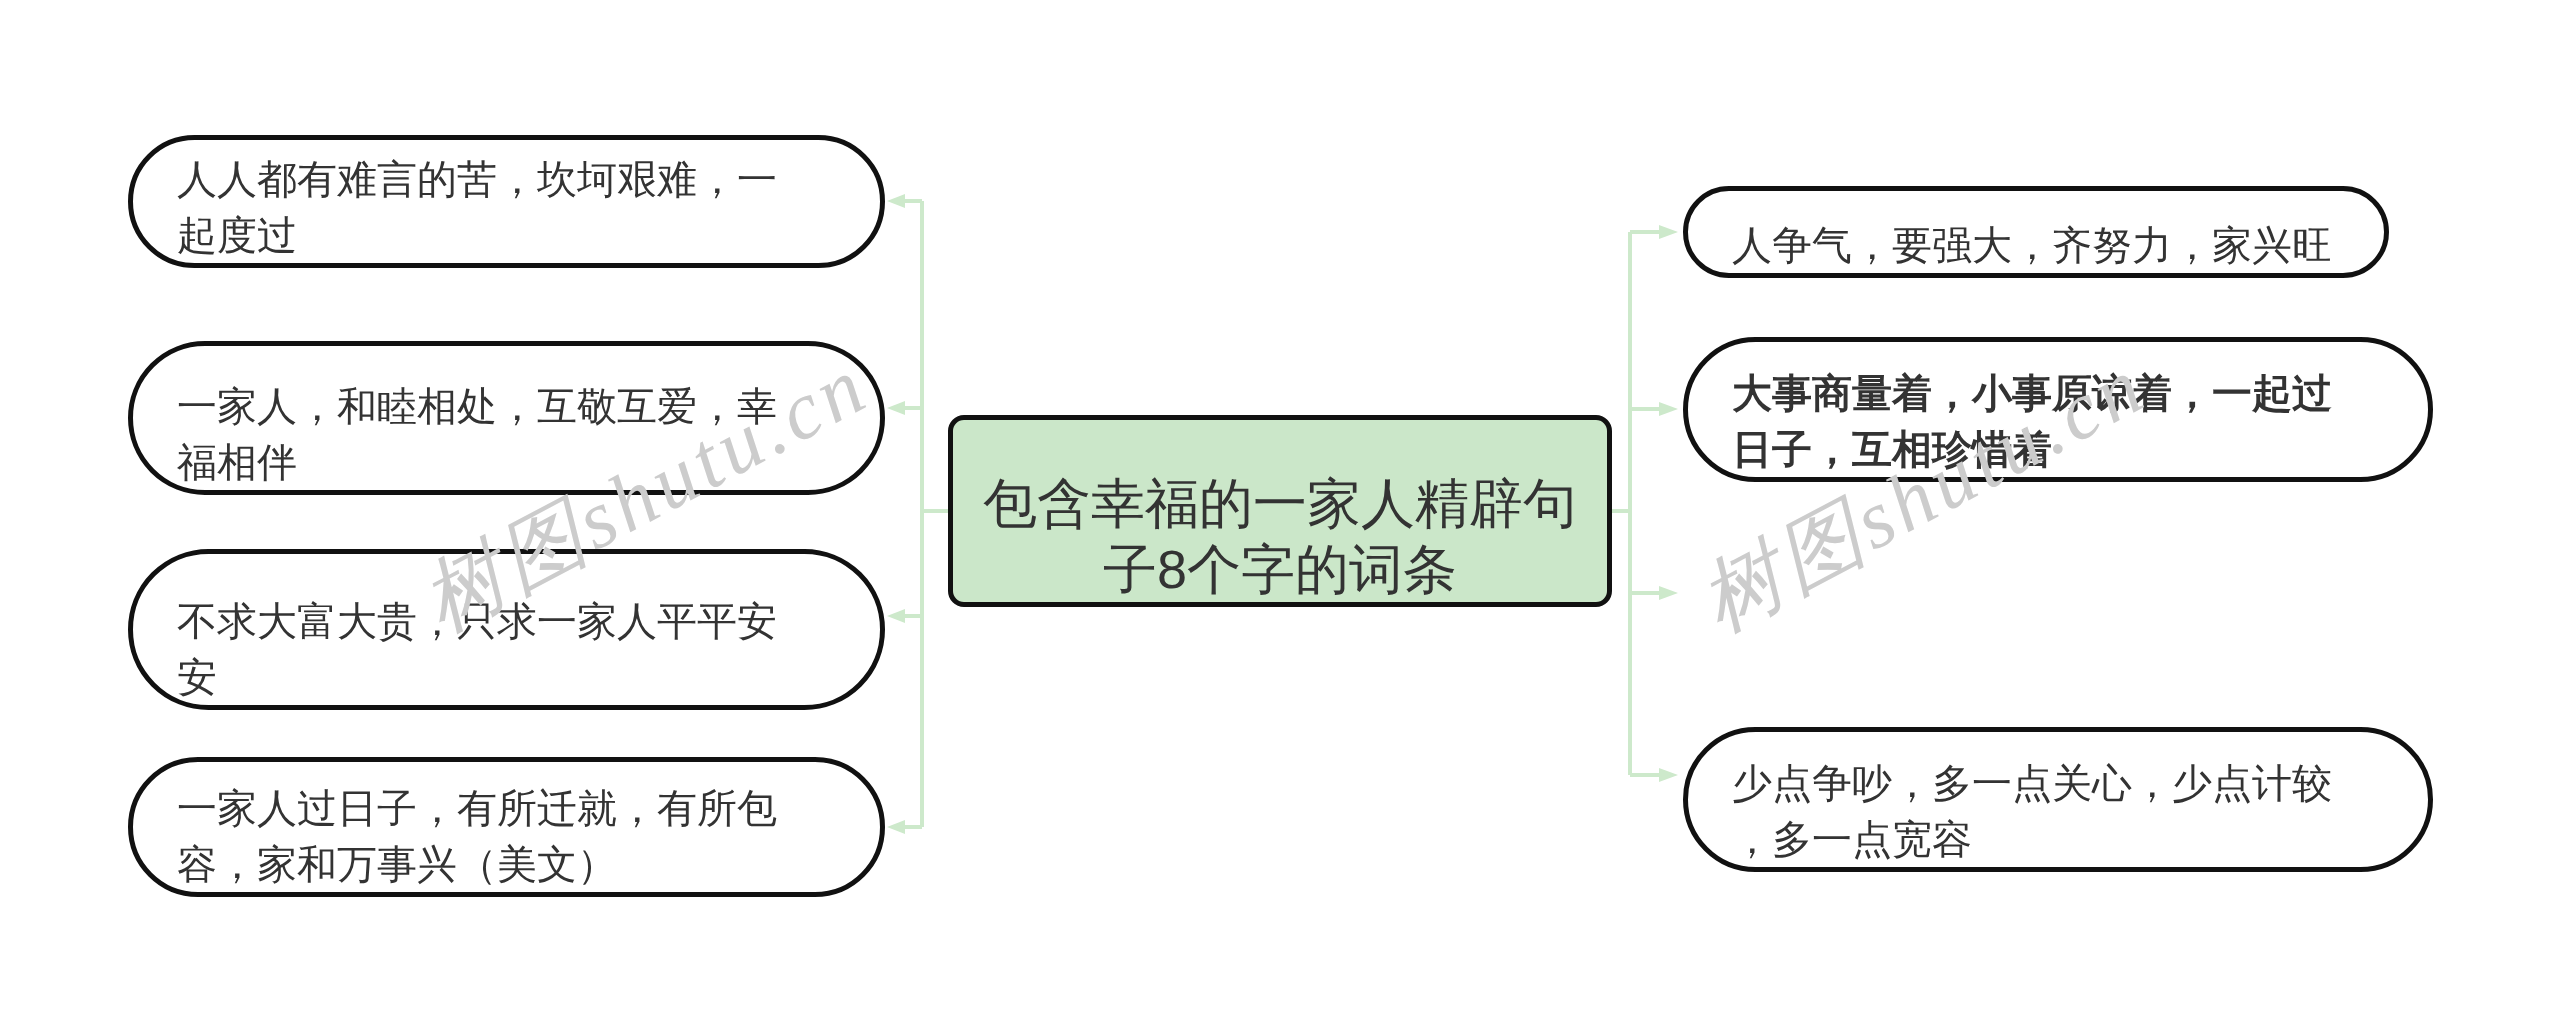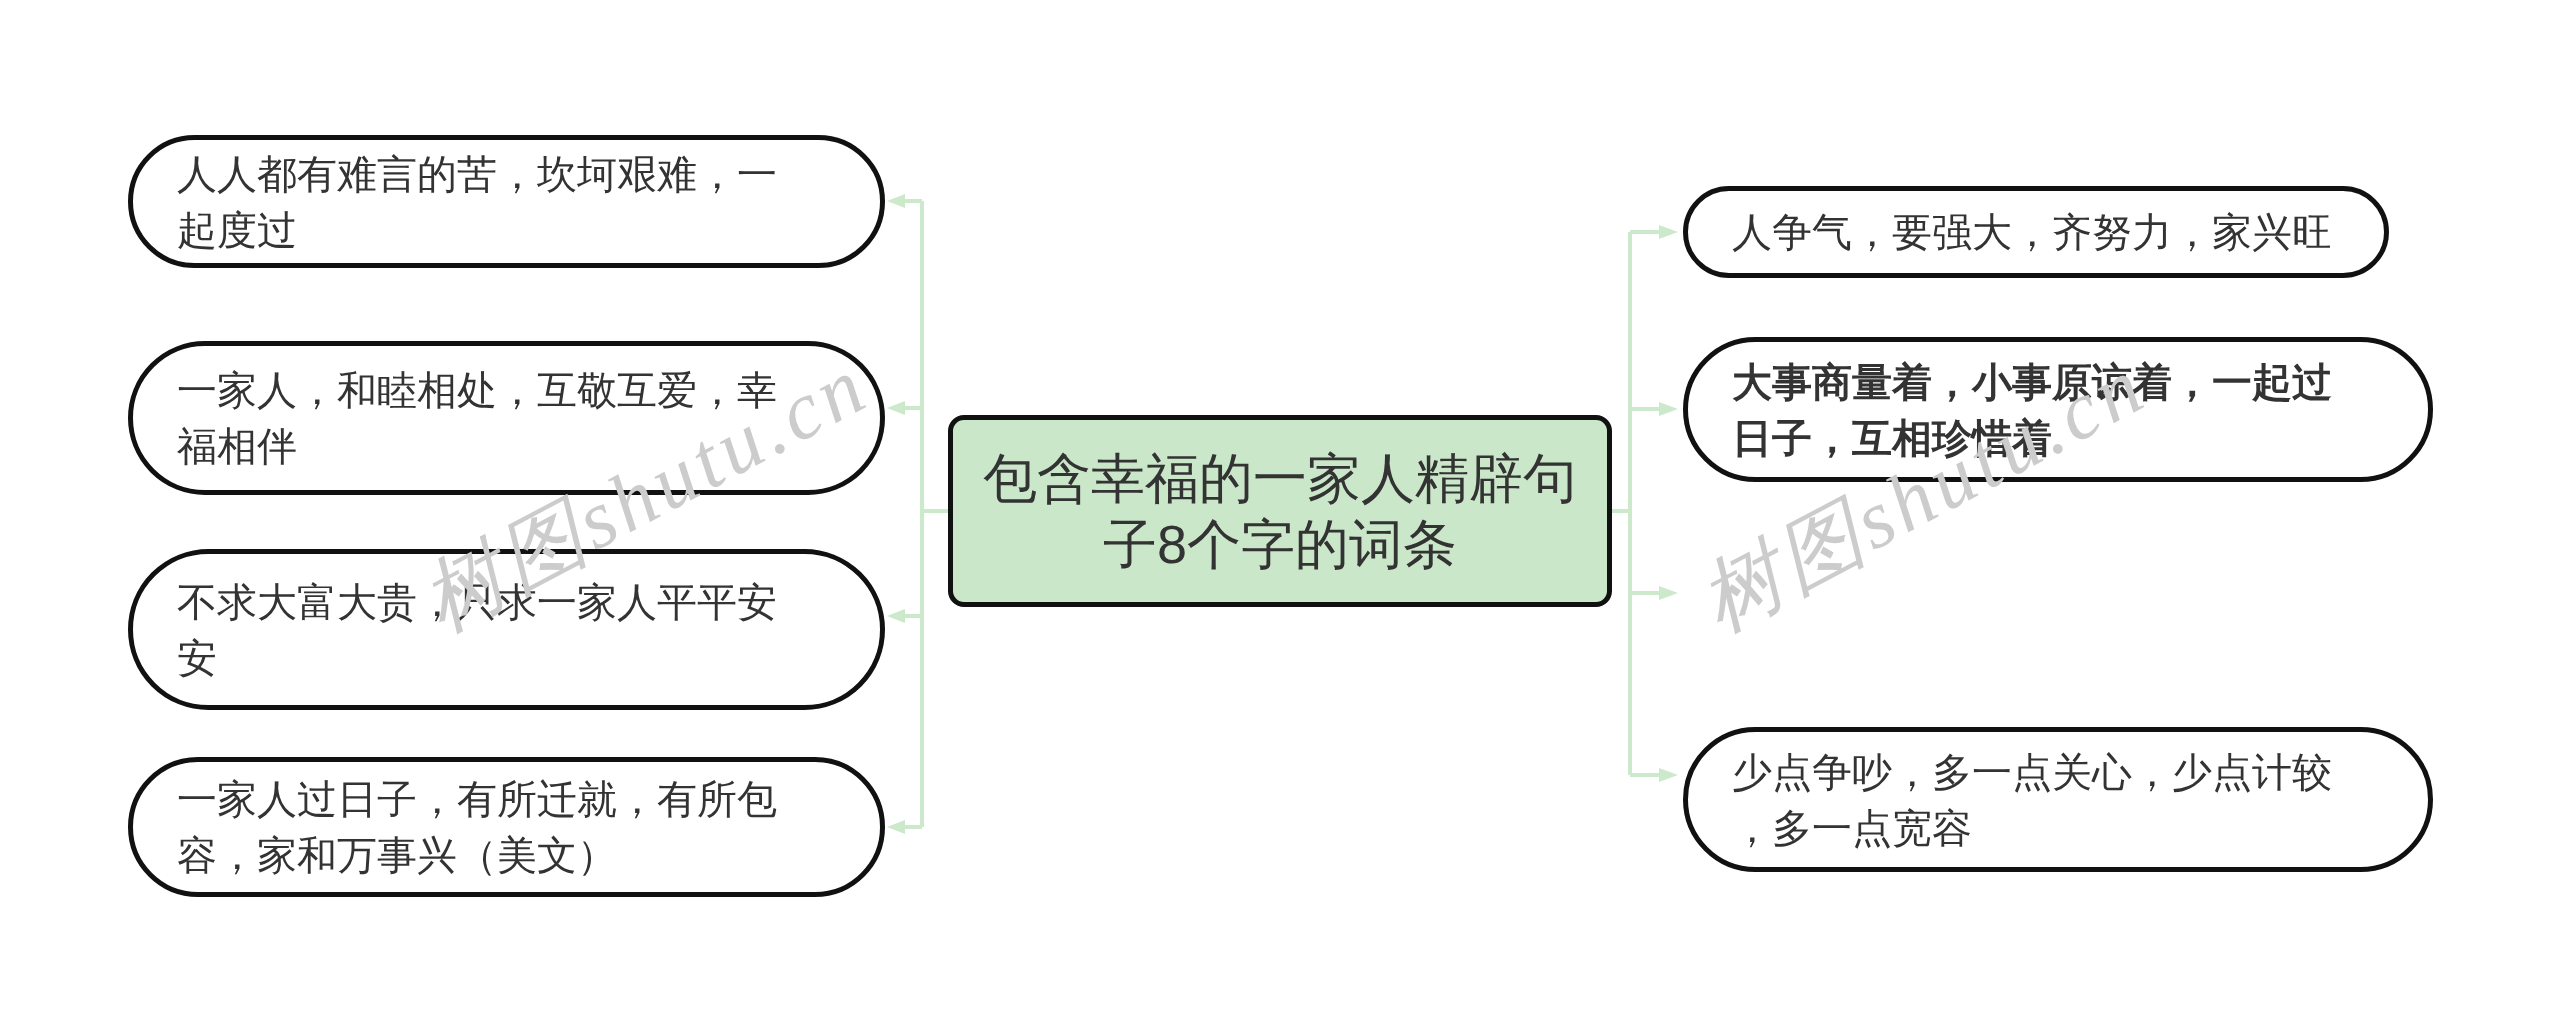--- a/index.html
+++ b/index.html
@@ -37,21 +37,21 @@
   .carrow{
     fill:var(--connector);
     stroke:none;
   }
   .node{
     position:absolute;
     box-sizing:border-box;
     background:var(--node-fill);
     border:5px solid var(--node-border);
     display:flex;
-    align-items:center;
+    align-items:flex-end;
     color:var(--text);
     font-size:40px;
     line-height:56px;
     white-space:pre-line;
     z-index:2;
   }
   .pill{
     border-radius:999px;
     padding:0 36px 0 44px;
   }

